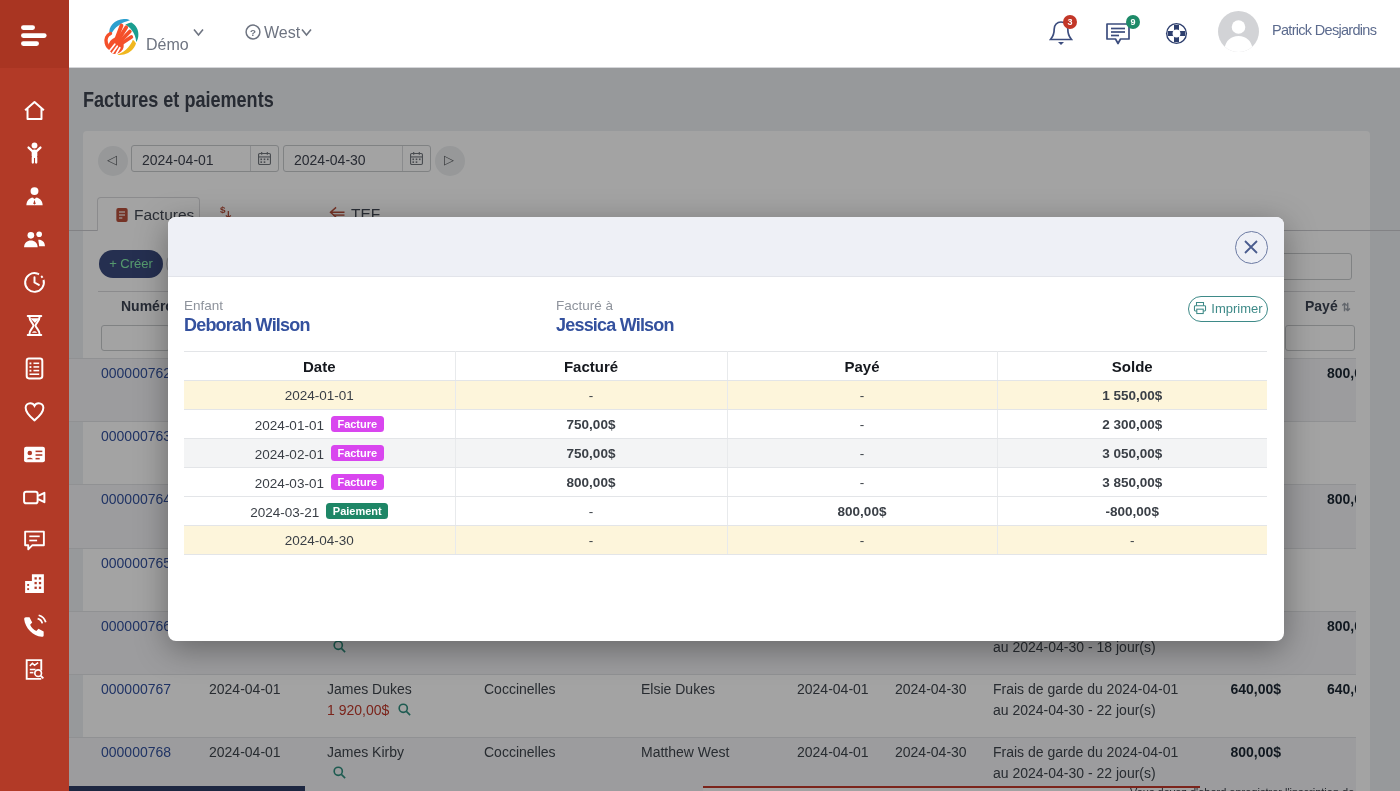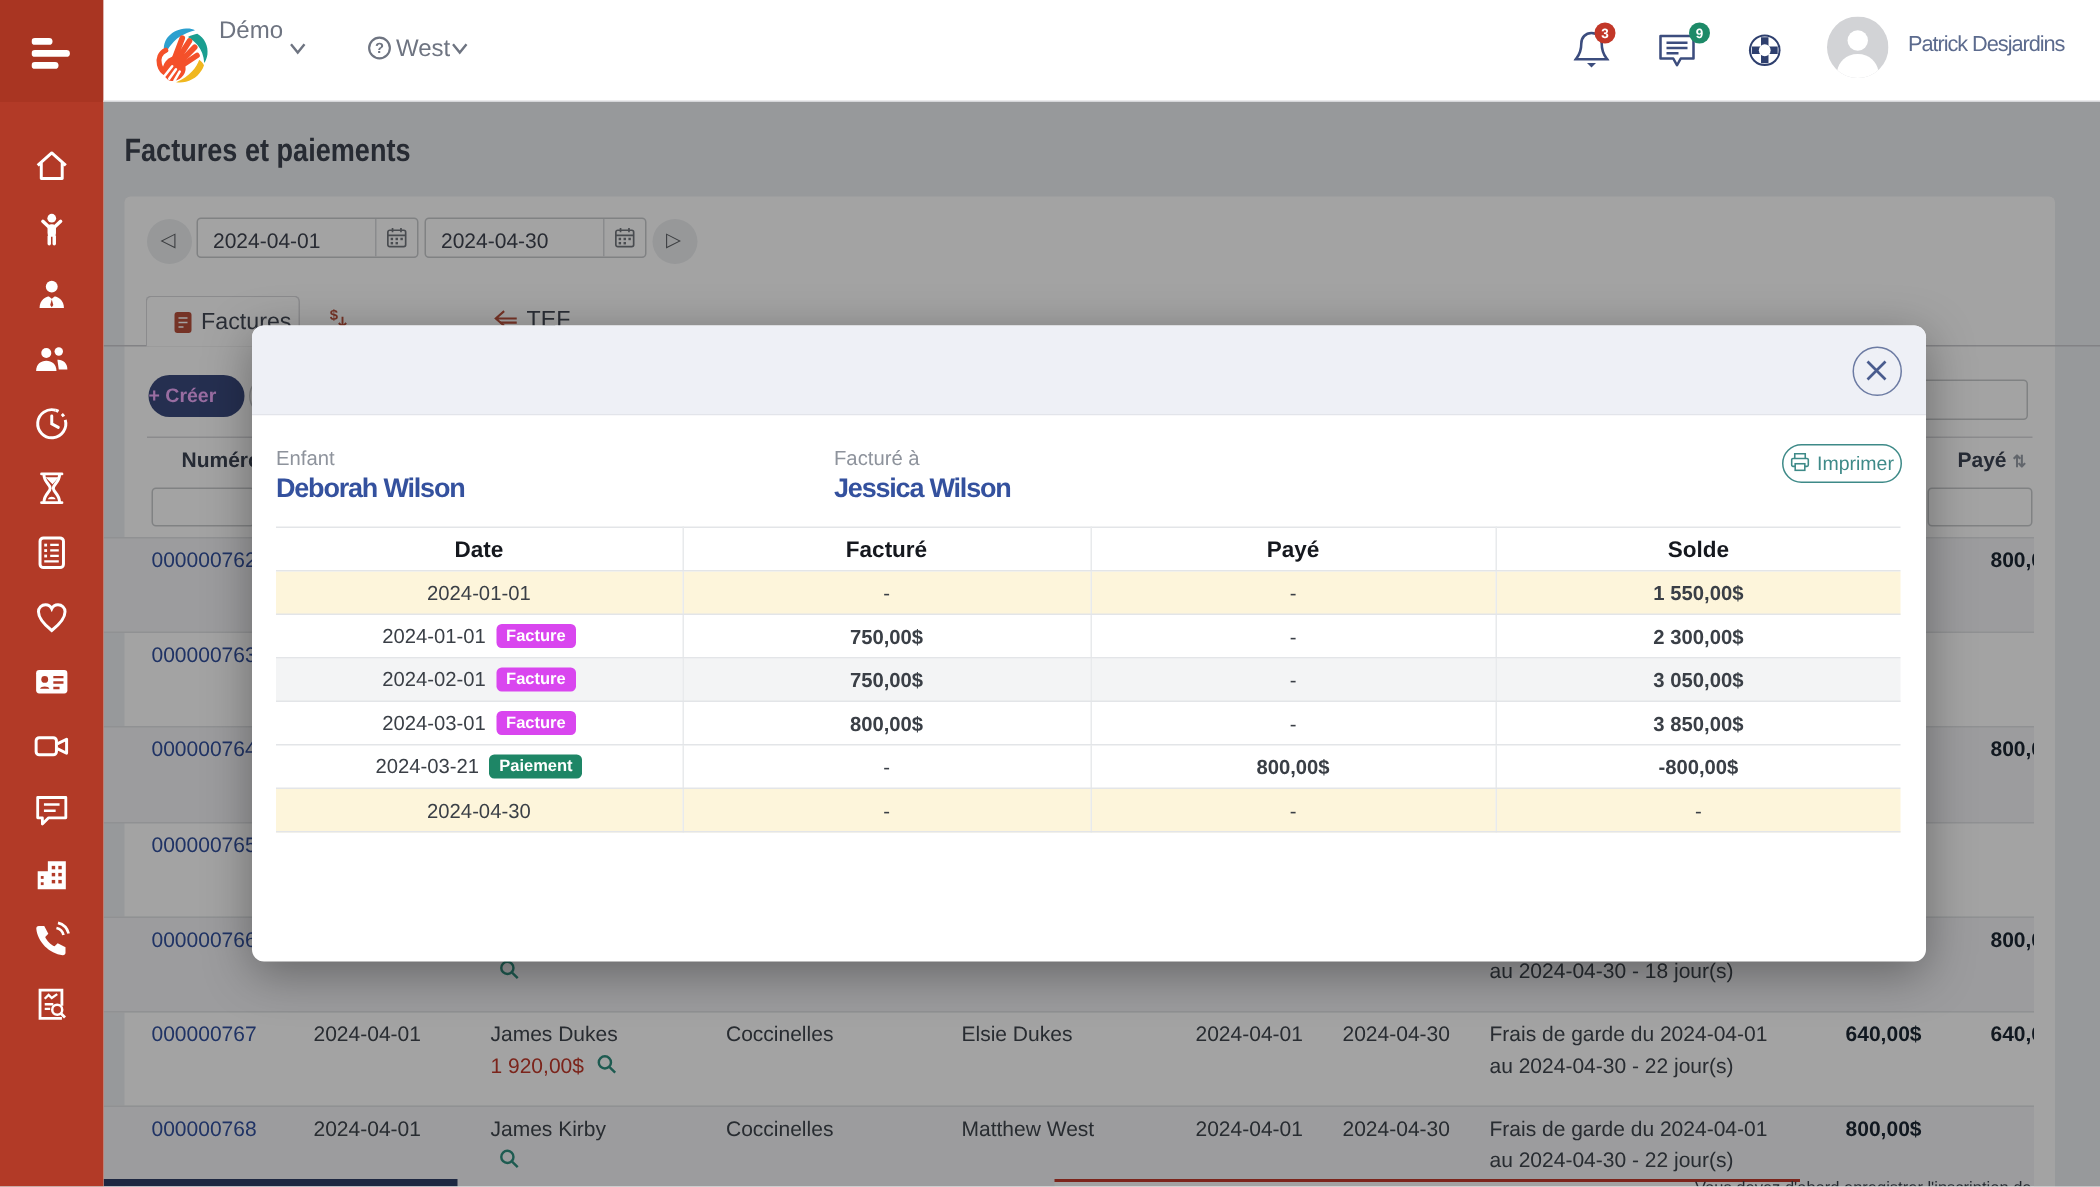--- a/index.html
+++ b/index.html
@@ -122,21 +122,21 @@
       <span style="position:absolute;left:24px;top:24px;text-decoration:underline;">Paiements</span>
     </div>
   <div class="tab" style="left:256px;">
       <svg style="position:absolute;left:4px;top:9px;" width="17" height="14" viewBox="0 0 24 20">
         <path d="M10 2 L2 9 L10 16 M2 9 L22 9" fill="none" stroke="#b8503c" stroke-width="2"></path>
         <path d="M6 13 L22 13" stroke="#b8503c" stroke-width="2"></path>
       </svg>
       <span style="position:absolute;left:26px;top:8px;">TEF</span>
     </div>
 
-  <div class="abs" style="left:30px;top:182px;width:64px;height:28px;border-radius:14px;background:#3a4a7d;color:#f0abfc;font-size:13px;line-height:28px;font-weight:bold;">+ Créer</div>
+  <div class="abs" style="left:30px;top:182px;width:64px;height:28px;border-radius:14px;background:#3a4a7d;color:#86efac;font-size:13px;text-align:center;line-height:28px;">+ Créer</div>
   <div class="abs" style="left:97px;top:182px;width:90px;height:28px;border-radius:14px;border:1px solid #c9cbce;background:#fdfdfd;"></div>
   <div class="inp" style="left:1187px;top:185px;width:96px;"></div>
 
   <div class="abs" style="left:29px;top:223px;width:1257px;border-top:1px solid #d9dadd;"></div>
   <div class="th" style="left:32px;top:230px;">Numéro <span class="sort">⇅</span></div>
   <div class="th" style="left:140px;top:230px;">Date <span class="sort">⇅</span></div>
   <div class="th" style="left:258px;top:230px;">Enfant <span class="sort">⇅</span></div>
   <div class="th" style="left:415px;top:230px;">Groupe <span class="sort">⇅</span></div>
   <div class="th" style="left:572px;top:230px;">Facturé à <span class="sort">⇅</span></div>
   <div class="th" style="left:728px;top:230px;">Début <span class="sort">⇅</span></div>
@@ -406,21 +406,21 @@
       <line x1="23" y1="29.5" x2="33.8" y2="18.5" stroke-width="3.8"></line>
       <line x1="24" y1="31.5" x2="35.3" y2="24" stroke-width="3.8"></line>
     </g>
     <path d="M12.3 33 C13.3 27.8 16.5 25 20.5 24.3 L26 28.5 C28 30.5 28.3 33.5 26.8 36.3 C24.3 40.6 18.8 42.3 15.8 40 C13.5 38.2 12.3 35.8 12.3 33 Z" fill="#f4502a"></path>
     <g stroke="#fff" stroke-width="1.7" fill="none" stroke-linecap="round">
       <path d="M13.8 37.5 L18.8 31.2"></path>
       <path d="M16.8 39.5 L21.3 33.2"></path>
       <path d="M20.3 40.7 L23.8 34.7"></path>
     </g>
   </svg>
-  <span class="tbtxt abs" style="left:77px;top:12px;">Démo</span>
+  <span class="tbtxt abs" style="left:77px;top:36px;">Démo</span>
   <svg class="abs" style="left:124px;top:28px;" width="11" height="9" viewBox="0 0 11 9">
       <path d="M1 1.5 L5.5 7 L10 1.5" fill="none" stroke="#6e7481" stroke-width="1.6"></path>
     </svg>
   <svg class="abs" style="left:176px;top:24px;" width="16" height="16" viewBox="0 0 22 22">
       <circle cx="11" cy="11" r="9.5" fill="none" stroke="#6e7481" stroke-width="2"></circle>
       <text x="11" y="16" text-anchor="middle" font-size="13.5" font-weight="bold" fill="#6e7481" font-family="Liberation Sans">?</text>
     </svg>
   <span class="tbtxt abs" style="left:195px;top:24px;">West</span>
   <svg class="abs" style="left:232px;top:28px;" width="11" height="9" viewBox="0 0 11 9">
       <path d="M1 1.5 L5.5 7 L10 1.5" fill="none" stroke="#6e7481" stroke-width="1.6"></path>

